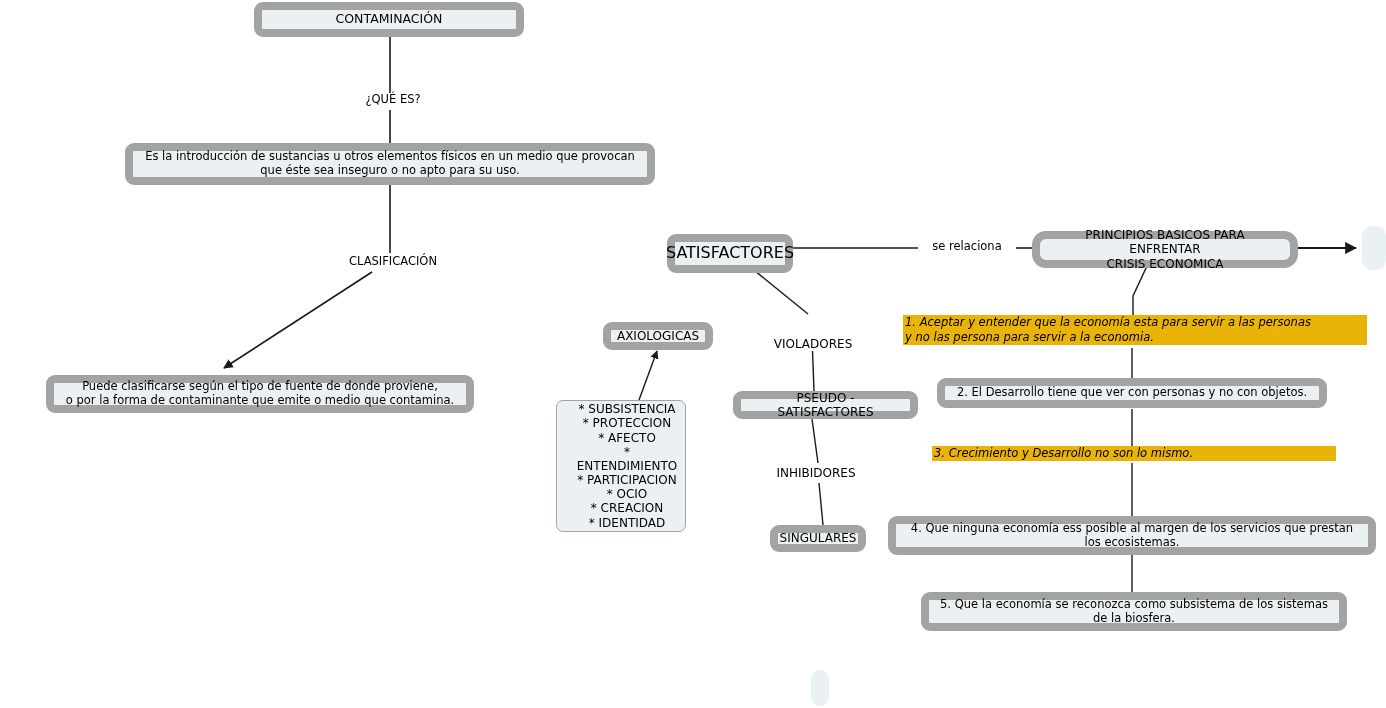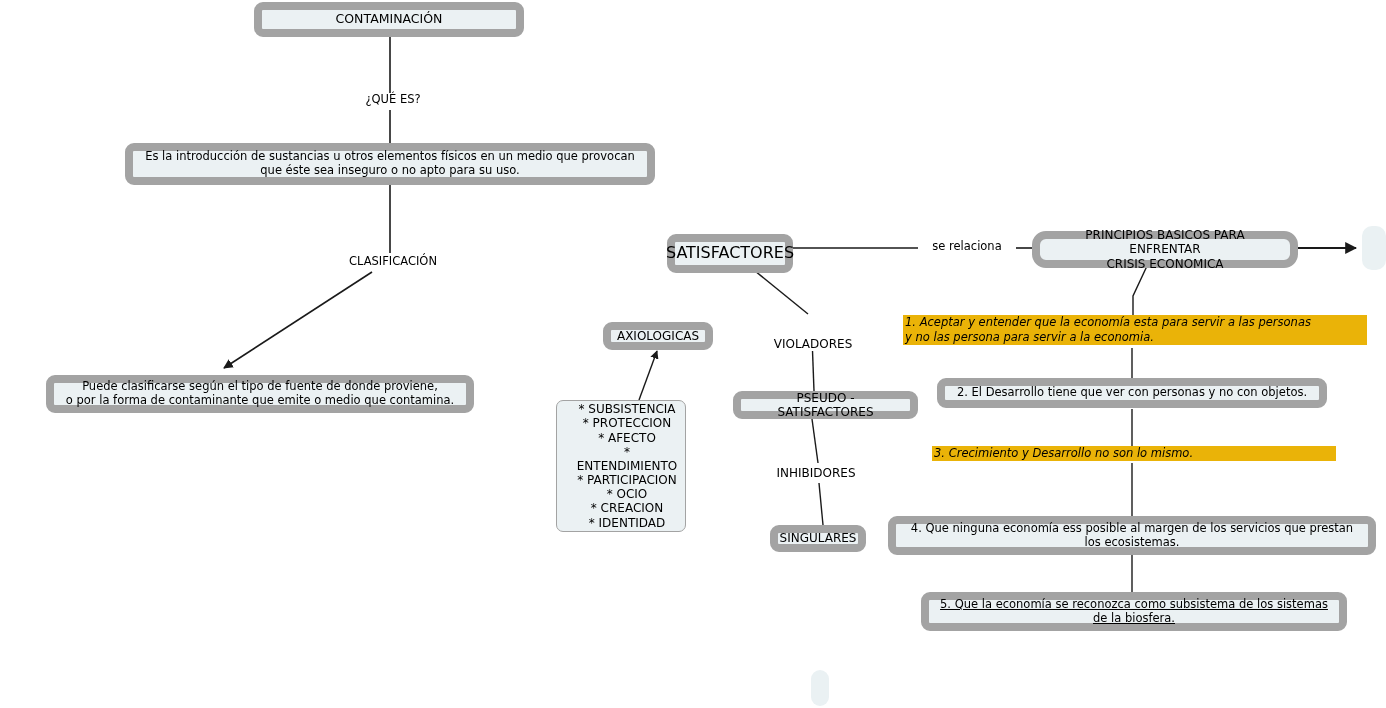--- a/index.html
+++ b/index.html
@@ -146,21 +146,21 @@
 
   <div class="node" style="left:719px; top:391px; width:185px; height:28px; font-size:12px;margin-left:14px;">PSEUDO - SATISFACTORES</div>
 
   <div class="node" style="left:770px; top:525px; width:96px; height:27px; font-size:12px;">SINGULARES</div>
 
   <div class="node" style="left:937px; top:378px; width:390px; height:30px; font-size:11.5px;text-align:center;">2.  El Desarrollo tiene que ver con personas y no con objetos.</div>
 
   <div class="node" style="left:888px; top:516px; width:488px; height:39px; font-size:11.5px;">4. Que ninguna economía ess posible al margen de los servicios que prestan
 los ecosistemas.</div>
 
-  <div class="node" style="left:921px; top:592px; width:426px; height:39px; font-size:11.5px;text-decoration:underline;">5. Que la economía se reconozca como subsistema de los sistemas
+  <div class="node" style="left:921px; top:592px; width:426px; height:39px; font-size:11.5px;">5. Que la economía se reconozca como subsistema de los sistemas
 de la biosfera.</div>
 
   <div class="label" style="left:340px; top:93px; width:100px; font-size:11.5px;">¿QUÉ ES?</div>
 
   <div class="label" style="left:323px; top:255px; width:134px; font-size:11.5px;">CLASIFICACIÓN</div>
 
   <div class="label" style="left:918px; top:240px; width:92px; font-size:11.5px;">se relaciona</div>
 
   <div class="label" style="left:760px; top:318px; width:100px; font-size:12px;margin-top:19px;">VIOLADORES</div>
 

